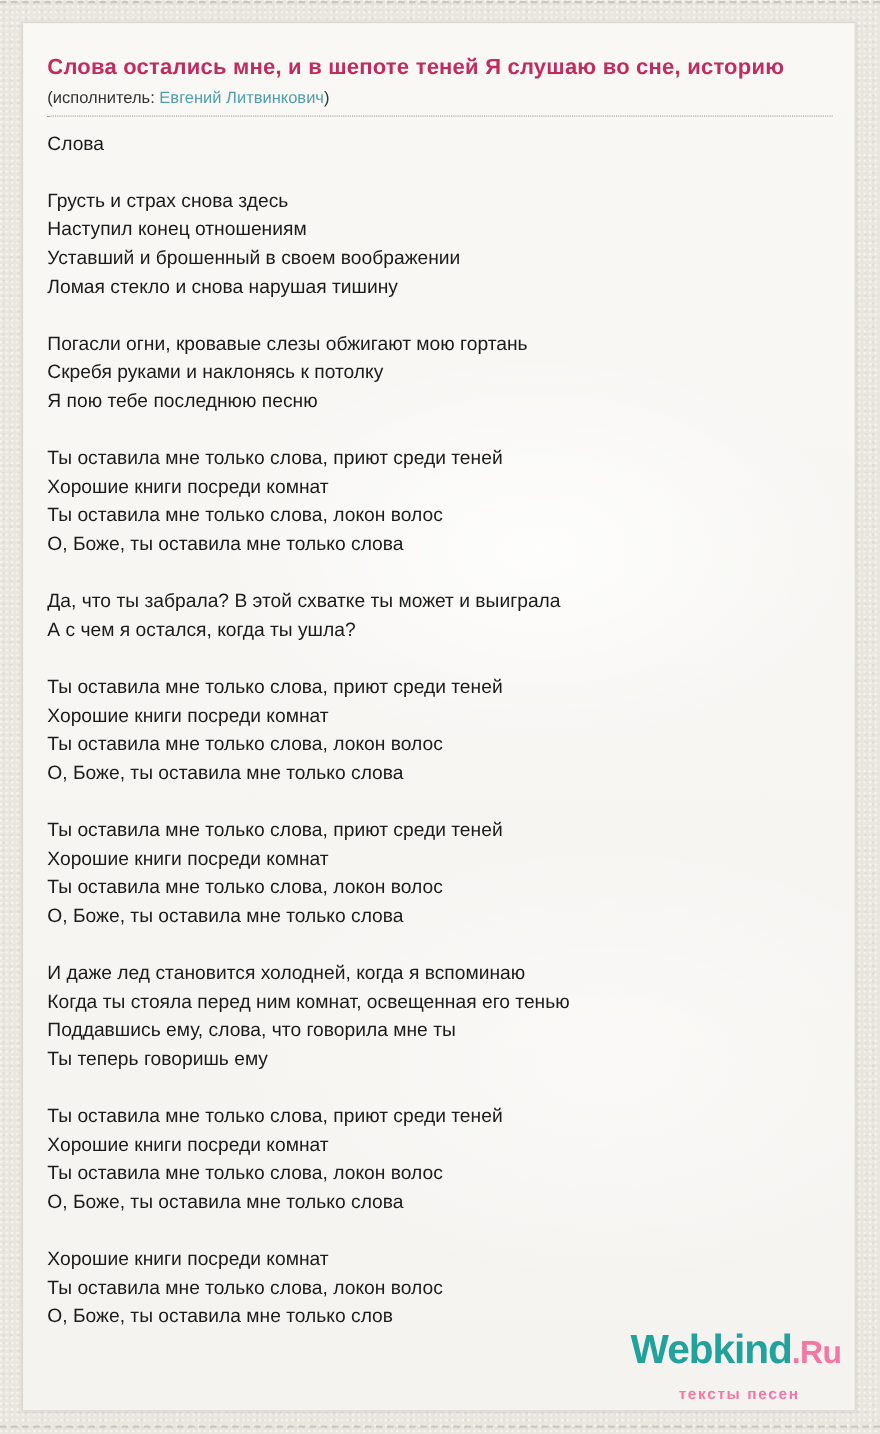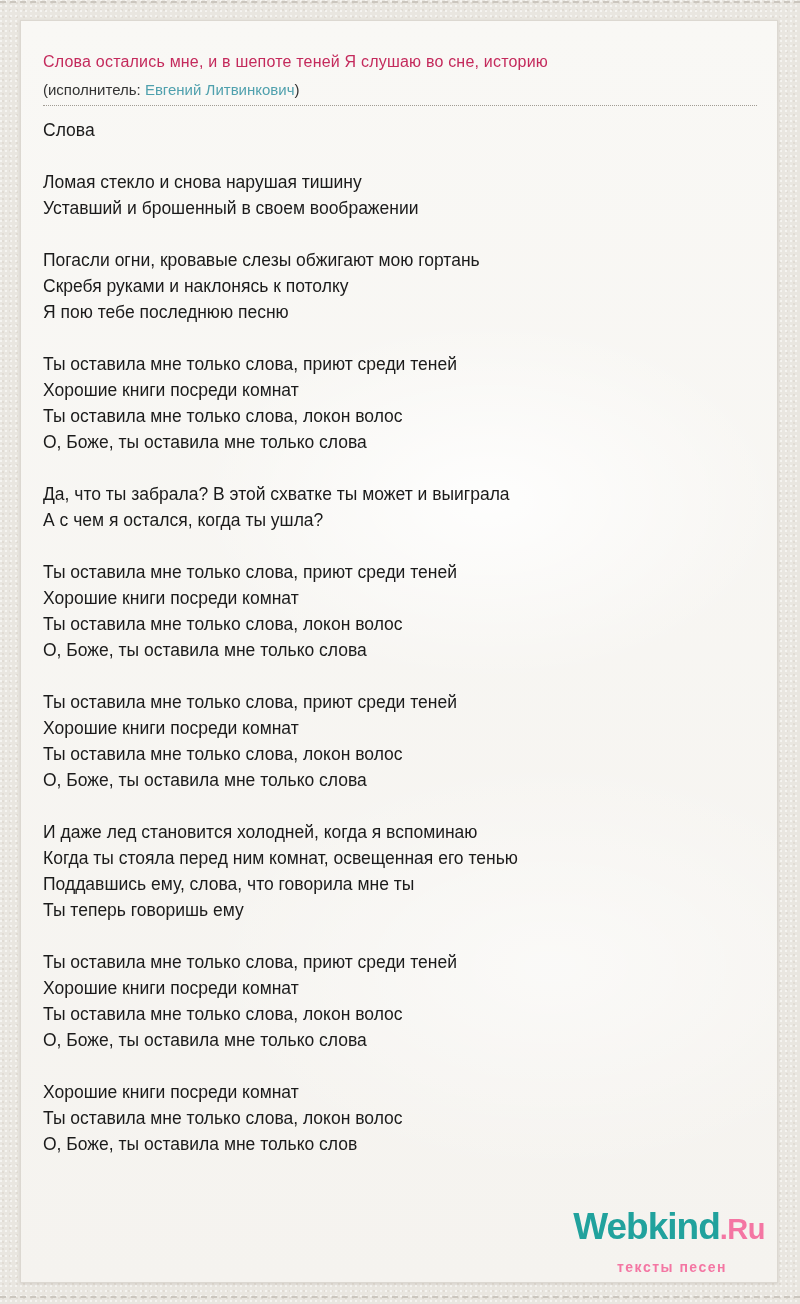--- a/index.html
+++ b/index.html
@@ -33,23 +33,23 @@
     background-image:
       radial-gradient(ellipse 420px 260px at 62% 38%, rgba(255,255,255,0.85), rgba(255,255,255,0) 70%),
       radial-gradient(ellipse 500px 300px at 70% 75%, rgba(255,255,255,0.5), rgba(255,255,255,0) 70%),
       linear-gradient(#f9f8f5, #f5f3ef);
     border: 1px solid #dcd8d1;
     box-shadow: 0 1px 3px rgba(120,112,100,0.18);
     padding: 24px 20px 0 22px;
   }
   .song-title {
     color: #c42a5c;
-    font-size: 16px;
+    font-size: 20px;
     line-height: 33px;
-    font-weight: normal;
+    font-weight: bold;
     max-width: 690px;
     letter-spacing: 0.2px;
   }
   .artist-row {
     margin-top: 3px;
     padding-bottom: 7px;
     font-size: 15px;
     color: #333333;
     border-bottom: 1px dotted #a19c94;
   }
@@ -100,22 +100,24 @@
 
 <div class="edge-dashes top"></div>
 
 <div class="card">
   <h1 class="song-title">Слова остались мне, и в шепоте теней Я слушаю во сне, историю</h1>
   <div class="artist-row"><span>(исполнитель: </span><a class="artist-link">Евгений Литвинкович</a><span>)</span></div>
 
   <div class="lyrics">
       <div class="lyric-line">Слова</div>
       <div class="lyric-line">&nbsp;</div>
+      <div class="lyric-line">Грусть и страх снова здесь</div>
+      <div class="lyric-line">Наступил конец отношениям</div>
+      <div class="lyric-line">Уставший и брошенный в своем воображении</div>
       <div class="lyric-line">Ломая стекло и снова нарушая тишину</div>
-      <div class="lyric-line">Уставший и брошенный в своем воображении</div>
       <div class="lyric-line">&nbsp;</div>
       <div class="lyric-line">Погасли огни, кровавые слезы обжигают мою гортань</div>
       <div class="lyric-line">Скребя руками и наклонясь к потолку</div>
       <div class="lyric-line">Я пою тебе последнюю песню</div>
       <div class="lyric-line">&nbsp;</div>
       <div class="lyric-line">Ты оставила мне только слова, приют среди теней</div>
       <div class="lyric-line">Хорошие книги посреди комнат</div>
       <div class="lyric-line">Ты оставила мне только слова, локон волос</div>
       <div class="lyric-line">О, Боже, ты оставила мне только слова</div>
       <div class="lyric-line">&nbsp;</div>

